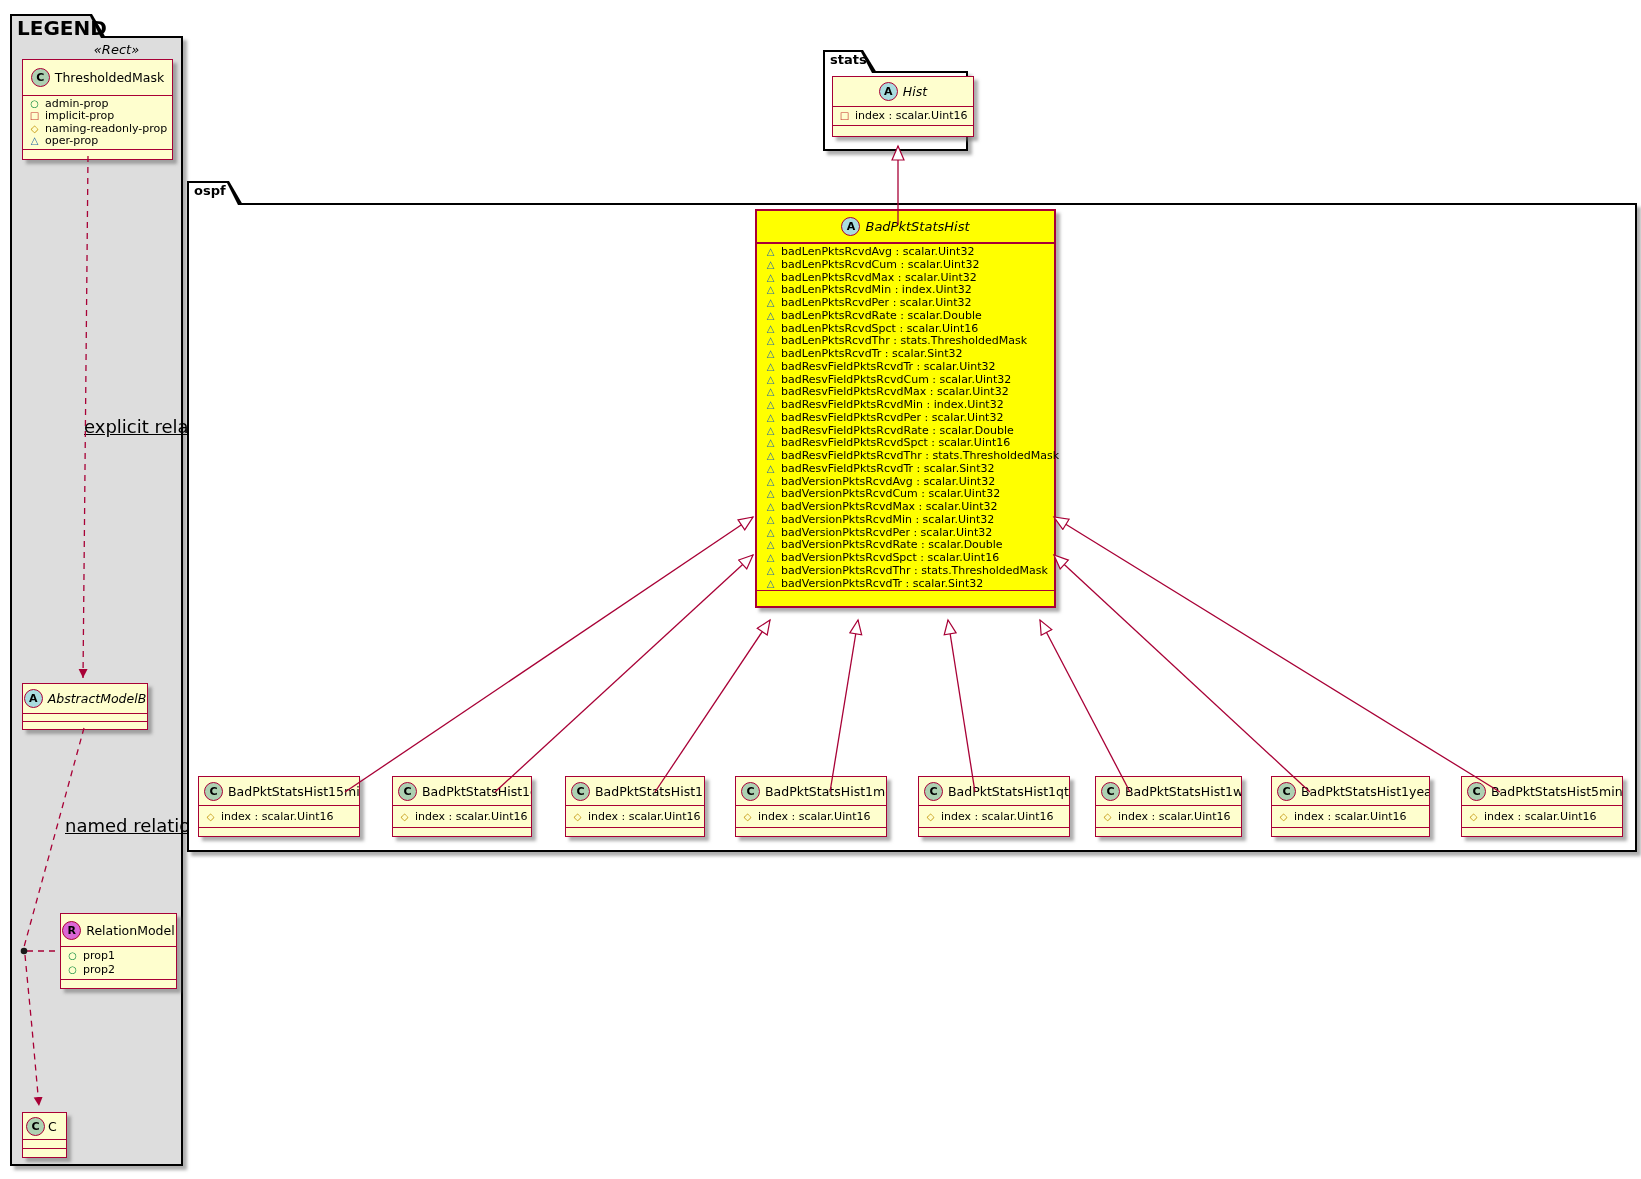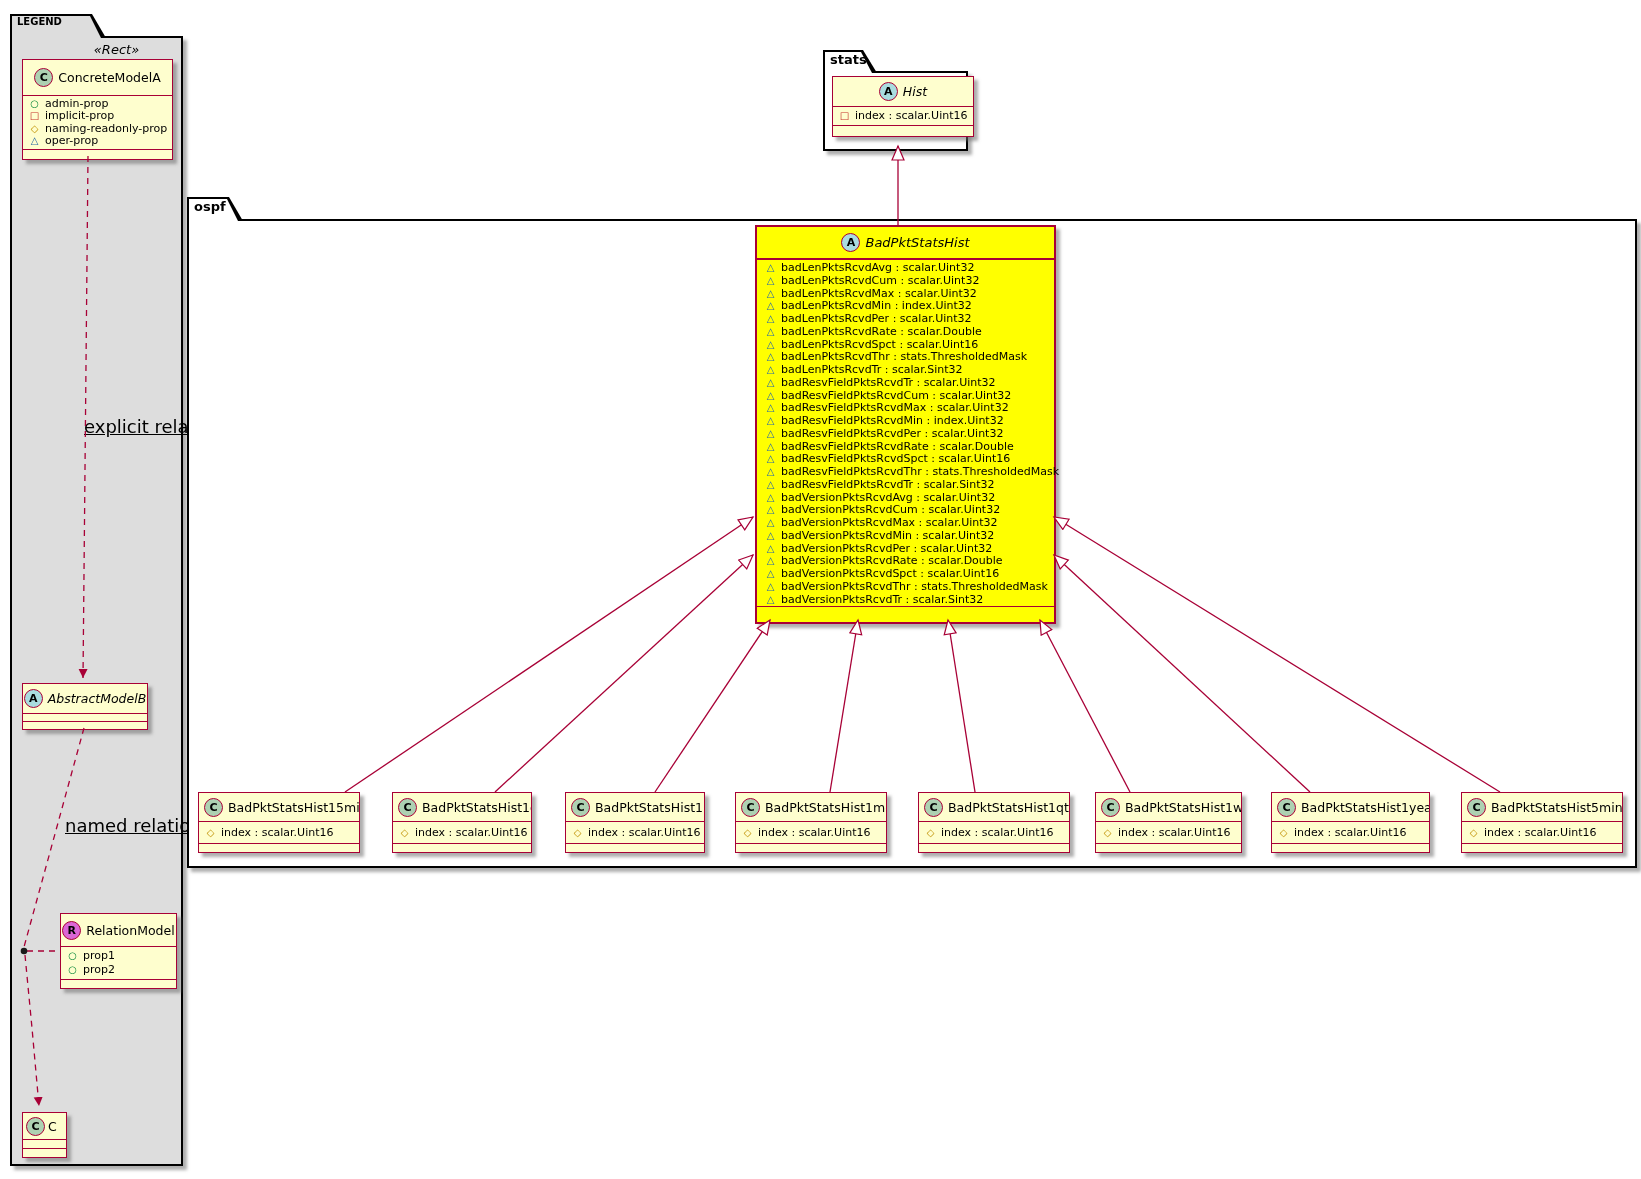--- a/index.html
+++ b/index.html
@@ -11,21 +11,21 @@
 
   
   .pkg{position:absolute;z-index:1;}
   .pkg-body{position:absolute;left:0;right:0;border:2px solid #000;
             box-shadow:4px 4px 3px rgba(110,110,110,.55);}
   .pkg-tab{position:absolute;left:0;top:0;z-index:2;}
   .tab-outer{position:absolute;inset:0;background:#000;
              clip-path:polygon(0 0, calc(100% - 14px) 0, 100% 100%, 0 100%);}
   .tab-inner{position:absolute;left:2px;top:2px;right:5px;bottom:0;
              clip-path:polygon(0 0, calc(100% - 11px) 0, 100% 100%, 0 100%);}
-  .tab-label{position:absolute;left:7px;top:2px;font-weight:bold;font-size:10px;white-space:nowrap;}
+  .tab-label{position:absolute;left:7px;top:2px;font-weight:bold;font-size:20px;white-space:nowrap;}
 
   
   .cls{position:absolute;z-index:3;background:var(--class-bg,#FEFECE);
        border:1.5px solid var(--class-border,#A80036);
        box-shadow:4px 4px 3px rgba(110,110,110,.55);}
   .cls-h{display:flex;align-items:center;justify-content:center;gap:5px;
          border-bottom:1.5px solid var(--class-border,#A80036);overflow:hidden;}
   .nm{font-size:12.5px;white-space:nowrap;}
   .abstract .nm, .nm.it{font-style:italic;}
   .spot{display:inline-flex;align-items:center;justify-content:center;flex:0 0 auto;
@@ -94,21 +94,21 @@
       <span class="tab-inner" style="background:#DDDDDD;"></span>
       <span class="tab-label">LEGEND</span>
     </div>
     <div class="pkg-body" style="top:22px;height:1126px;background:#DDDDDD;"></div>
 
     <div class="stereo" style="top:28px;margin-left:40px;">«Rect»</div>
 
     <div class="cls" style="left:12px;top:45px;width:149px;">
       <div class="cls-h" style="height:35px;">
         <span class="spot spot-c">C</span>
-        <span class="nm">ConcreteModelA</span>
+        <span class="nm">ThresholdedMask</span>
       </div>
       <div class="cls-attrs" style="line-height:12.3px;">
 
       <div class="arow">
             <span class="ficon" style="color: rgb(14, 138, 60);">○</span>
             <span class="ftxt">admin-prop</span>
           </div>
           <div class="arow">
             <span class="ficon" style="color: rgb(194, 46, 40);">□</span>
             <span class="ftxt">implicit-prop</span>
@@ -184,21 +184,21 @@
 
       <div class="arow">
             <span class="ficon" style="color: rgb(194, 46, 40);">□</span>
             <span class="ftxt">index : scalar.Uint16</span>
           </div>
         </div>
       <div class="strip" style="height:10px;"></div>
     </div>
   </div>
 
-  <div class="pkg" style="left:187px;top:197px;width:1450px;height:669px;">
+  <div class="pkg" style="left:187px;top:181px;width:1450px;height:669px;">
     <div class="pkg-tab" style="width:56px;height:24px;">
       <span class="tab-outer"></span>
       <span class="tab-inner" style="background:#ffffff;"></span>
       <span class="tab-label" style="font-size:13px;">ospf</span>
     </div>
     <div class="pkg-body" style="top:22px;height:645px;background:#ffffff;"></div>
 
     <div class="cls hl abstract" style="left:568px;top:28px;width:297px;">
       <div class="cls-h">
         <span class="spot spot-a">A</span>

